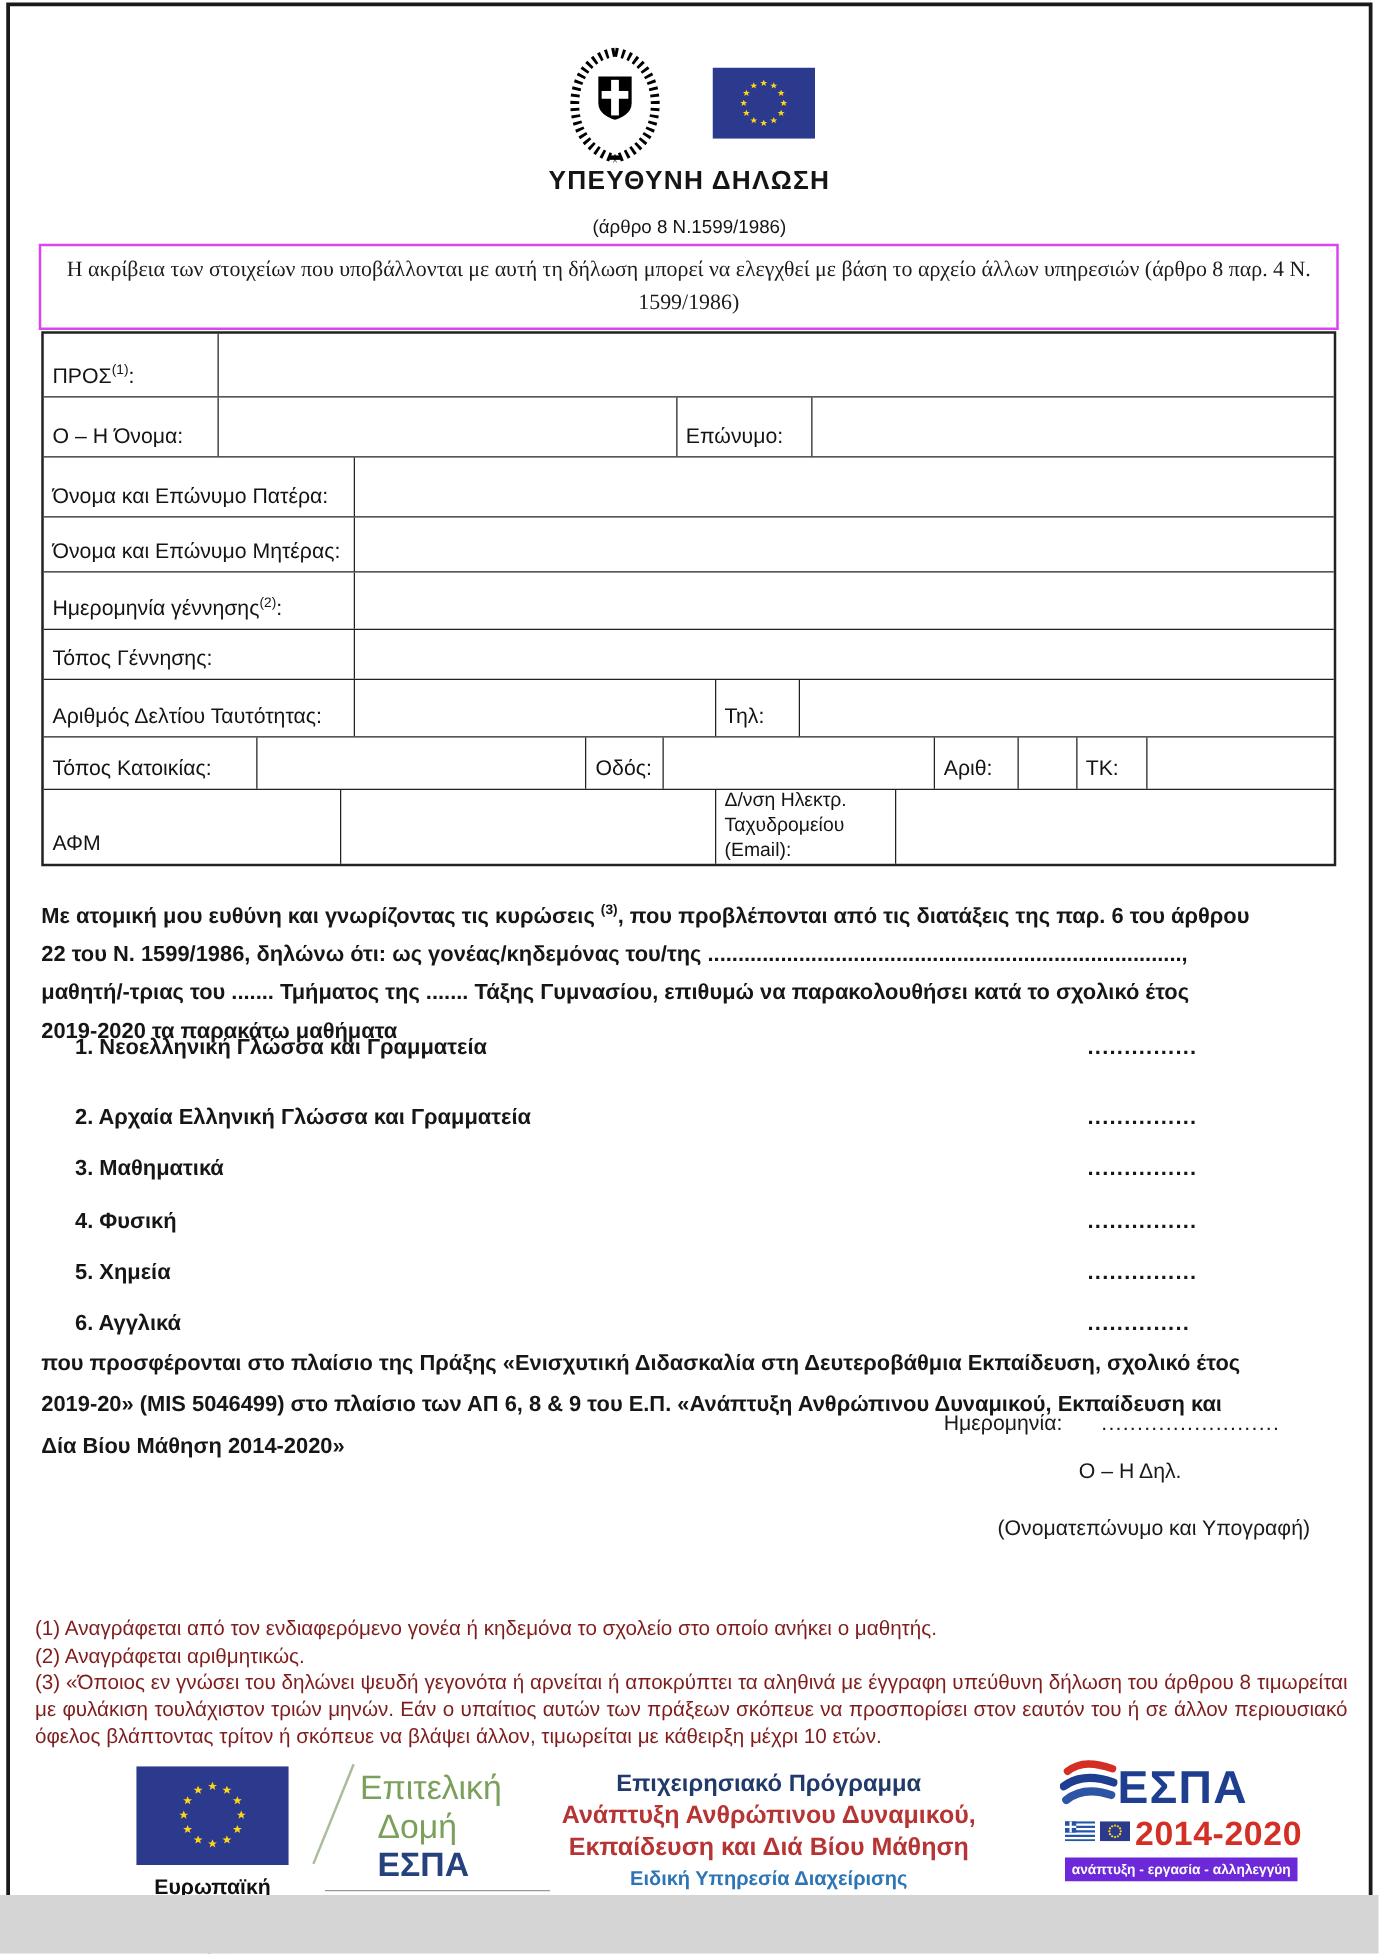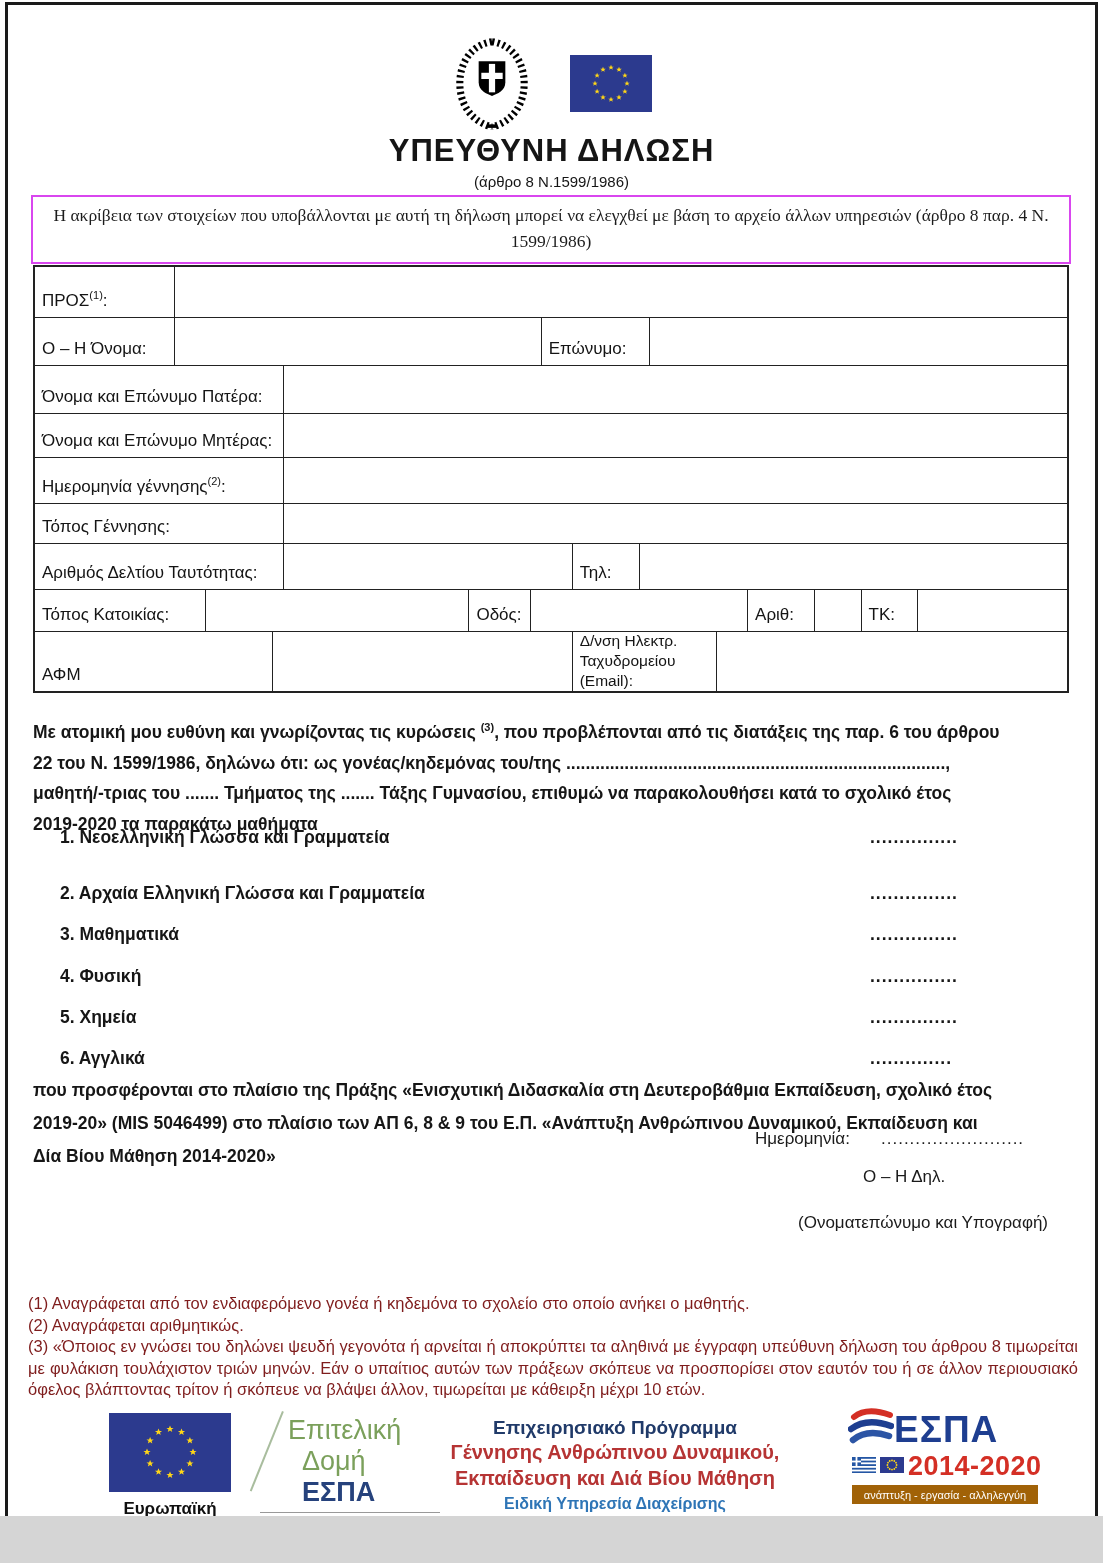--- a/index.html
+++ b/index.html
@@ -2,21 +2,21 @@
 <html><head>
 <meta charset="utf-8">
 <style>
   html,body{margin:0;padding:0;background:#ffffff;}
   body{width:1103px;height:1563px;position:relative;font-family:"Liberation Sans",sans-serif;color:#111;overflow:hidden;}
   .frame{position:absolute;left:5px;top:2px;width:1087px;height:1513px;border:3px solid #1a1a1a;background:#fff;}
   .bottom-strip{position:absolute;left:0;top:1516px;width:1103px;height:47px;background:#d5d5d5;z-index:20;}
 
   
   .logos{position:absolute;top:30px;left:0;width:100%;display:flex;justify-content:center;align-items:center;gap:38px;height:100px;}
-  .title{position:absolute;top:128px;left:0;width:100%;text-align:center;font-size:31px;font-weight:bold;letter-spacing:1px;color:#151515;}
+  .title{position:absolute;top:128px;left:0;width:100%;text-align:center;font-size:21px;font-weight:bold;letter-spacing:1px;color:#151515;}
   .subtitle{position:absolute;top:168px;left:0;width:100%;text-align:center;font-size:15px;font-weight:normal;color:#151515;}
   .notice{position:absolute;top:190px;left:23px;width:1040px;border:2px solid #d946ef;background:#fff;
           font-family:"Liberation Serif",serif;font-size:17.5px;text-align:center;line-height:1.5;padding:5px 14px 7px;box-sizing:border-box;color:#1c1c1c;}
 
   
   .ftable{position:absolute;left:25px;top:260px;width:1036px;border:2px solid #222;box-sizing:border-box;}
   .frow{display:flex;width:100%;box-sizing:border-box;}
   .frow + .frow{border-top:1.5px solid #222;}
   .fcell{box-sizing:border-box;display:flex;align-items:flex-end;padding:3px 7px 6px;font-size:17px;color:#141414;}
   .fcell + .fcell{border-left:1.5px solid #222;}
@@ -59,21 +59,21 @@
   .center-block{position:absolute;left:427px;top:14px;width:360px;text-align:center;}
   .cb-l1{font-size:19px;font-weight:bold;color:#203a69;}
   .cb-l2,.cb-l3{font-size:20px;font-weight:bold;color:#b63434;line-height:26px;}
   .cb-l4{font-size:16px;font-weight:bold;color:#2e75b6;margin-top:4px;}
   .cb-l5{font-size:13.5px;font-weight:bold;color:#7d90ad;margin-top:8px;white-space:nowrap;}
   .espa-block{position:absolute;left:840px;top:4px;width:195px;}
   .espa-top{display:flex;align-items:center;}
   .espa-name{font-size:37px;font-weight:bold;color:#1e3e90;letter-spacing:1px;line-height:1;}
   .espa-mid{display:flex;align-items:center;gap:4px;margin-top:2px;margin-left:4px;}
   .espa-years{font-size:27px;font-weight:bold;color:#d42f25;letter-spacing:0.5px;line-height:1;}
-  .espa-bar{margin-top:5px;margin-left:4px;width:186px;height:19px;background:#a16207;color:#fff;font-size:11px;font-weight:normal;
+  .espa-bar{margin-top:5px;margin-left:4px;width:186px;height:19px;background:#6d28d9;color:#fff;font-size:11px;font-weight:bold;
             display:flex;align-items:center;justify-content:center;}
 </style>
 </head>
 <body>
 
 <div class="frame">
 
   <div class="logos">
     <span>
       <svg width="80" height="94" viewBox="0 0 90 105">
@@ -260,21 +260,21 @@
       </div>
       <div class="ed-rule"></div>
       <div class="ed-sub">
         <span class="ed-tri"></span>
         <span class="ed-sub-text">Τομέα Παιδείας</span>
       </div>
     </div>
 
     <div class="center-block">
       <div class="cb-l1">Επιχειρησιακό Πρόγραμμα</div>
-      <div class="cb-l2">Γέννησης Ανθρώπινου Δυναμικού,</div>
+      <div class="cb-l2">Ανάπτυξη Ανθρώπινου Δυναμικού,</div>
       <div class="cb-l3">Εκπαίδευση και Διά Βίου Μάθηση</div>
       <div class="cb-l4">Ειδική Υπηρεσία Διαχείρισης</div>
       <div class="cb-l5">Με τη συγχρηματοδότηση της Ελλάδας και της Ευρωπαϊκής Ένωσης</div>
     </div>
 
     <div class="espa-block">
       <div class="espa-top">
         <span>
           <svg width="46" height="40" viewBox="0 0 46 40">
             <path d="M6 10 C 16 2, 28 3, 42 8" stroke="#d42f25" stroke-width="6" fill="none" stroke-linecap="round"></path>

